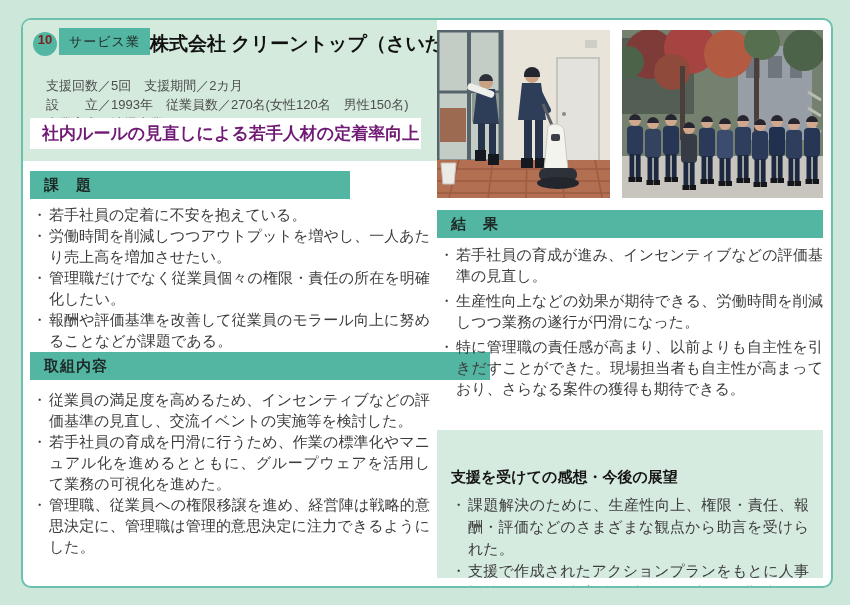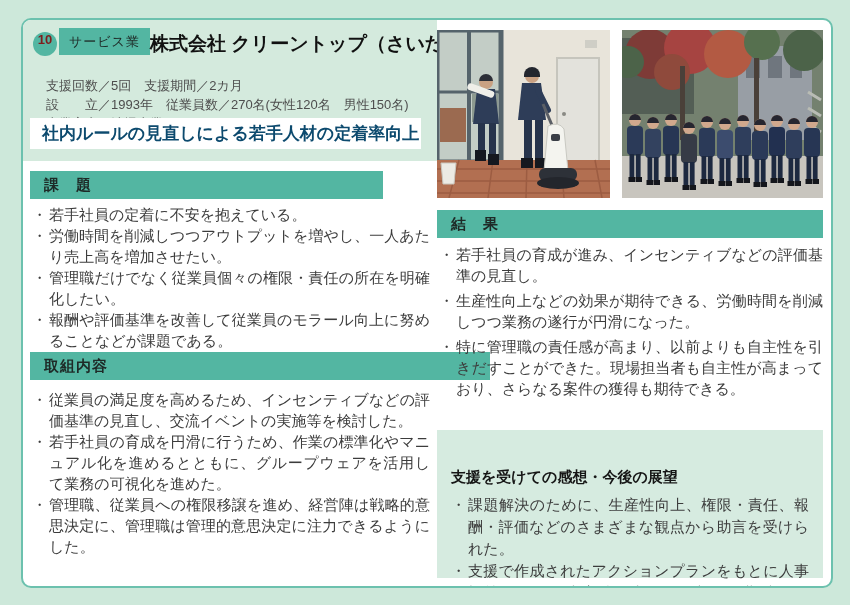--- a/index.html
+++ b/index.html
@@ -42,30 +42,30 @@
     font-size:19px;font-weight:bold;color:#111;white-space:nowrap;
   }
   .company-details{
     position:absolute;left:23px;top:56px;
     font-size:13px;line-height:19px;color:#4d4d4d;white-space:nowrap;
   }
   .headline-box{
     position:absolute;left:7px;top:98px;width:391px;height:31px;
     background:#ffffff;
     display:flex;align-items:center;padding-left:12px;
-    font-size:17px;font-weight:bold;color:#0c4a6e;white-space:nowrap;
+    font-size:17px;font-weight:bold;color:#701a75;white-space:nowrap;
   }
 
   
   .section-bar{
     position:absolute;height:28px;background:#53b6a2;
     display:flex;align-items:center;padding-left:14px;
     font-size:15px;font-weight:bold;color:#1e2a27;letter-spacing:1px;
   }
-  .bar-issues{left:7px;top:151px;width:353px;}
+  .bar-issues{left:7px;top:151px;width:320px;}
   .bar-initiatives{left:7px;top:332px;width:460px;}
   .bar-results{left:414px;top:190px;width:386px;}
 
   
   ul.bullets{
     position:absolute;margin:0;padding:0;list-style:none;
     font-size:15px;line-height:21px;color:#3c3c3c;
     text-align:justify;
   }
   ul.bullets li{position:relative;padding-left:17px;}

